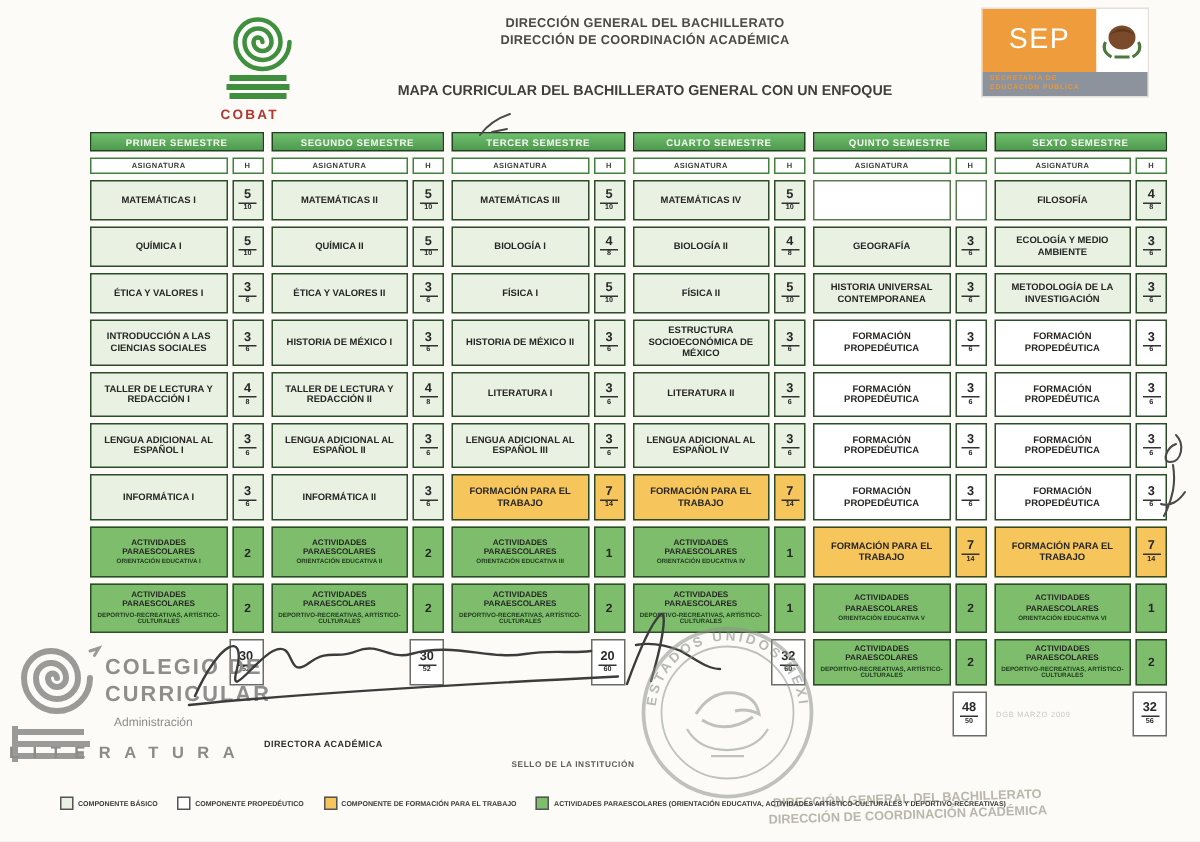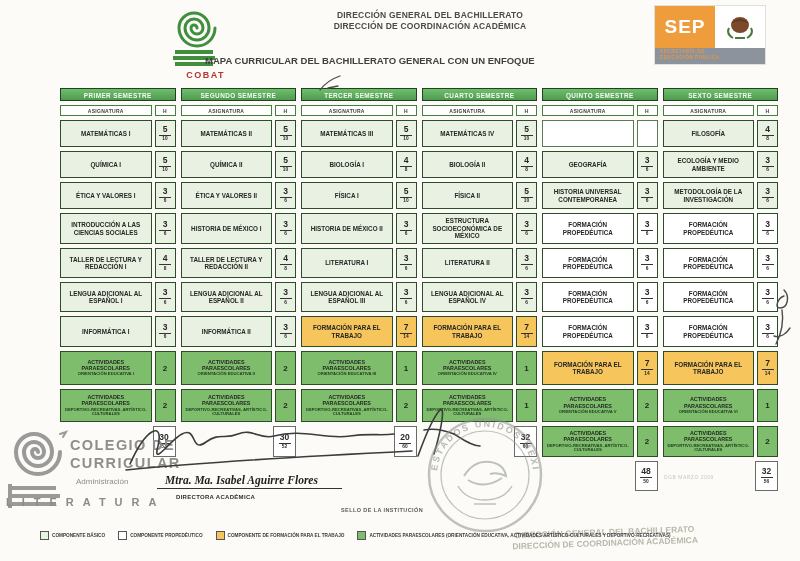--- a/index.html
+++ b/index.html
@@ -3,30 +3,30 @@
 <meta charset="utf-8">
 <style>
   html,body{margin:0;padding:0;background:#e8e6e2;font-family:"Liberation Sans",sans-serif;}
   #sheet{position:relative;width:800px;height:561px;background:#fcfbf8;overflow:hidden;margin:0 auto;
          -webkit-font-smoothing:antialiased;}
   [data-interactable]{box-sizing:border-box;}
 
   
   #org-block{position:absolute;left:215px;top:10px;width:430px;text-align:center;}
   .org-line{font-size:8.5px;font-weight:bold;color:#4a4a48;letter-spacing:.2px;line-height:1.25;}
-  #title-block{position:absolute;left:205px;top:55px;width:450px;text-align:left;}
+  #title-block{position:absolute;left:205px;top:55px;width:450px;text-align:center;}
   .title-line{font-size:9.5px;font-weight:bold;color:#3f3f3d;line-height:1.3;}
 
-  #cobat-logo{position:absolute;left:163px;top:6px;width:62px;height:80px;text-align:right;}
+  #cobat-logo{position:absolute;left:147px;top:6px;width:62px;height:80px;text-align:left;}
   #cobat-label{font-size:9px;font-weight:bold;color:#b5352f;letter-spacing:1.5px;margin-top:-2px;}
 
   #sep-logo{position:absolute;left:655px;top:6px;width:110px;height:58px;background:#fff;
             box-shadow:0 0 0 1px #e3e0da;}
   #sep-top{display:flex;height:42px;}
-  #sep-orange{width:60px;background:#ef9d3c;color:#fff;font-weight:bold;font-size:19px;
+  #sep-orange{width:76px;background:#ef9d3c;color:#fff;font-weight:normal;font-size:19px;
               display:flex;align-items:center;justify-content:center;letter-spacing:1px;}
   #sep-eagle{flex:1;background:#fff;display:flex;align-items:center;justify-content:center;}
   #sep-gray{height:16px;background:#8d939c;color:#e8963c;font-size:4.6px;font-weight:bold;
             line-height:1.35;padding:1px 0 0 5px;letter-spacing:.6px;}
 
   
   #table{position:absolute;left:60px;top:88px;width:718px;display:flex;gap:5px;}
   .sem-col{flex:1;display:flex;flex-direction:column;gap:4px;min-width:0;}
   .sem-header{height:13px;line-height:13px;text-align:center;font-size:6.4px;font-weight:bold;
               color:#f4f9f0;letter-spacing:.4px;border:1px solid #1e431e;
@@ -771,21 +771,20 @@
 
   <svg class="abs" style="left:112px;top:406px;" width="380" height="82" viewBox="0 0 380 82" data-interactable="false">
     <g fill="none" stroke="#3c3c3c" stroke-width="1.6" stroke-linecap="round">
       <path d="M18,58 C34,22 52,14 46,40 C40,62 58,34 70,28 C86,20 78,48 94,36 C108,26 112,34 126,28 C140,22 148,34 162,30 C190,22 214,34 238,30 C258,27 268,30 282,28"></path>
       <path d="M14,64 C90,56 200,50 300,45"></path>
       <path d="M306,50 C314,28 322,10 328,4 C332,0 332,14 322,48"></path>
       <path d="M312,24 C322,22 332,24 342,28"></path>
       <path d="M342,28 C352,34 360,40 368,40"></path>
     </g>
   </svg>
-  <div id="dir-name" class="abs" data-interactable="false">Mtra. Ma. Isabel Aguirre Flores</div>
   <div id="dir-title" class="abs" data-interactable="false">DIRECTORA ACADÉMICA</div>
 
   <svg class="abs" style="left:424px;top:414px;opacity:.55;" width="122" height="122" viewBox="0 0 122 122" data-interactable="false">
     <defs>
         <path id="sealArc" d="M 13,61 a 48,48 0 1 1 96,0"></path>
       </defs>
     <circle cx="61" cy="61" r="56" fill="none" stroke="#8e938b" stroke-width="2.5"></circle>
     <circle cx="61" cy="61" r="44" fill="none" stroke="#8e938b" stroke-width="1.2"></circle>
     <text font-size="9" font-weight="bold" fill="#7e837b" letter-spacing="2" font-family="Liberation Sans, sans-serif">
       <textPath href="#sealArc" startOffset="4" data-interactable="false">ESTADOS UNIDOS MEXICANOS</textPath>

